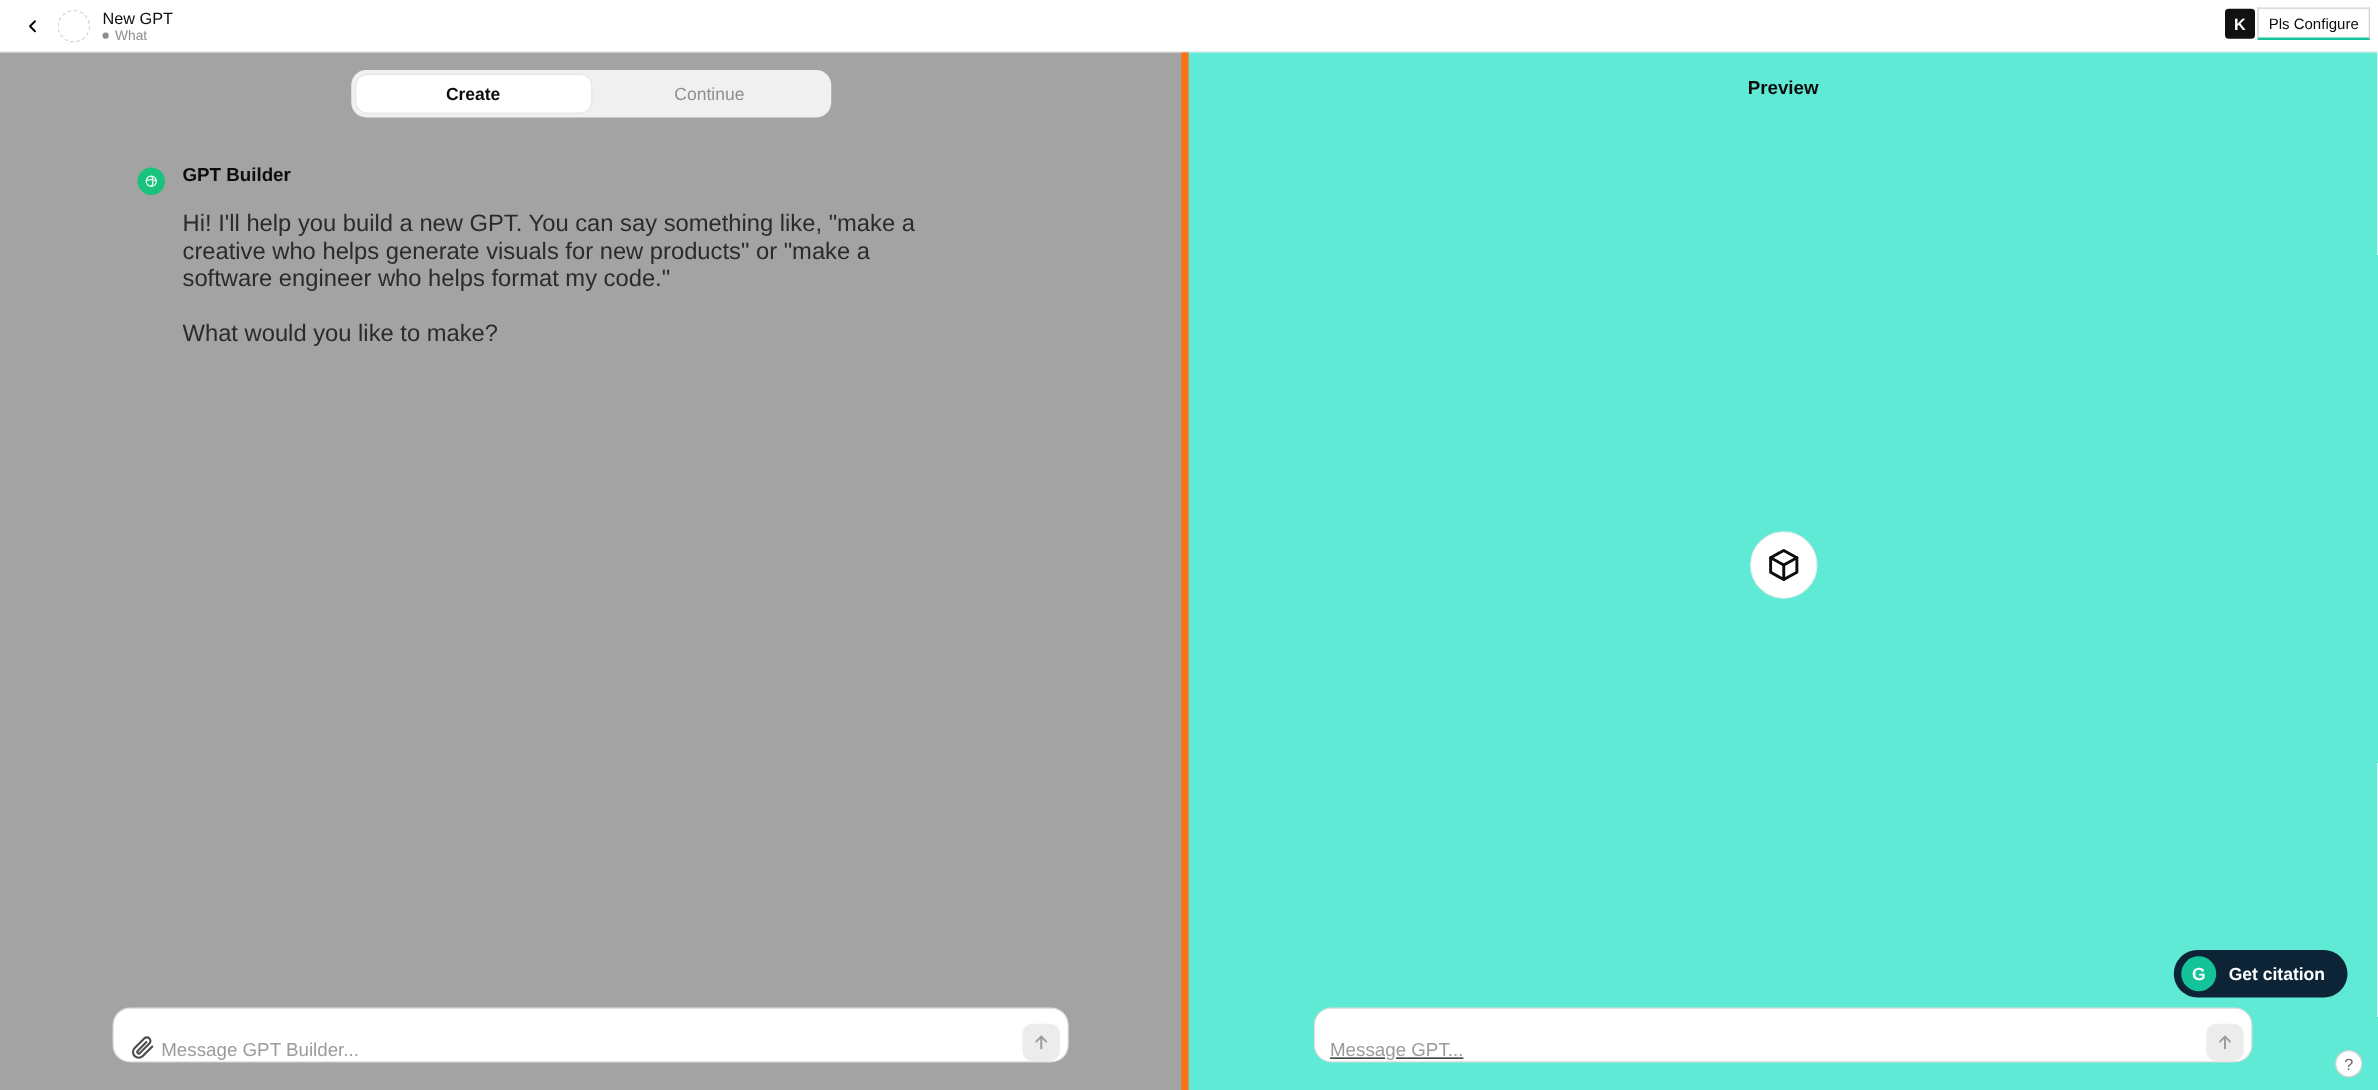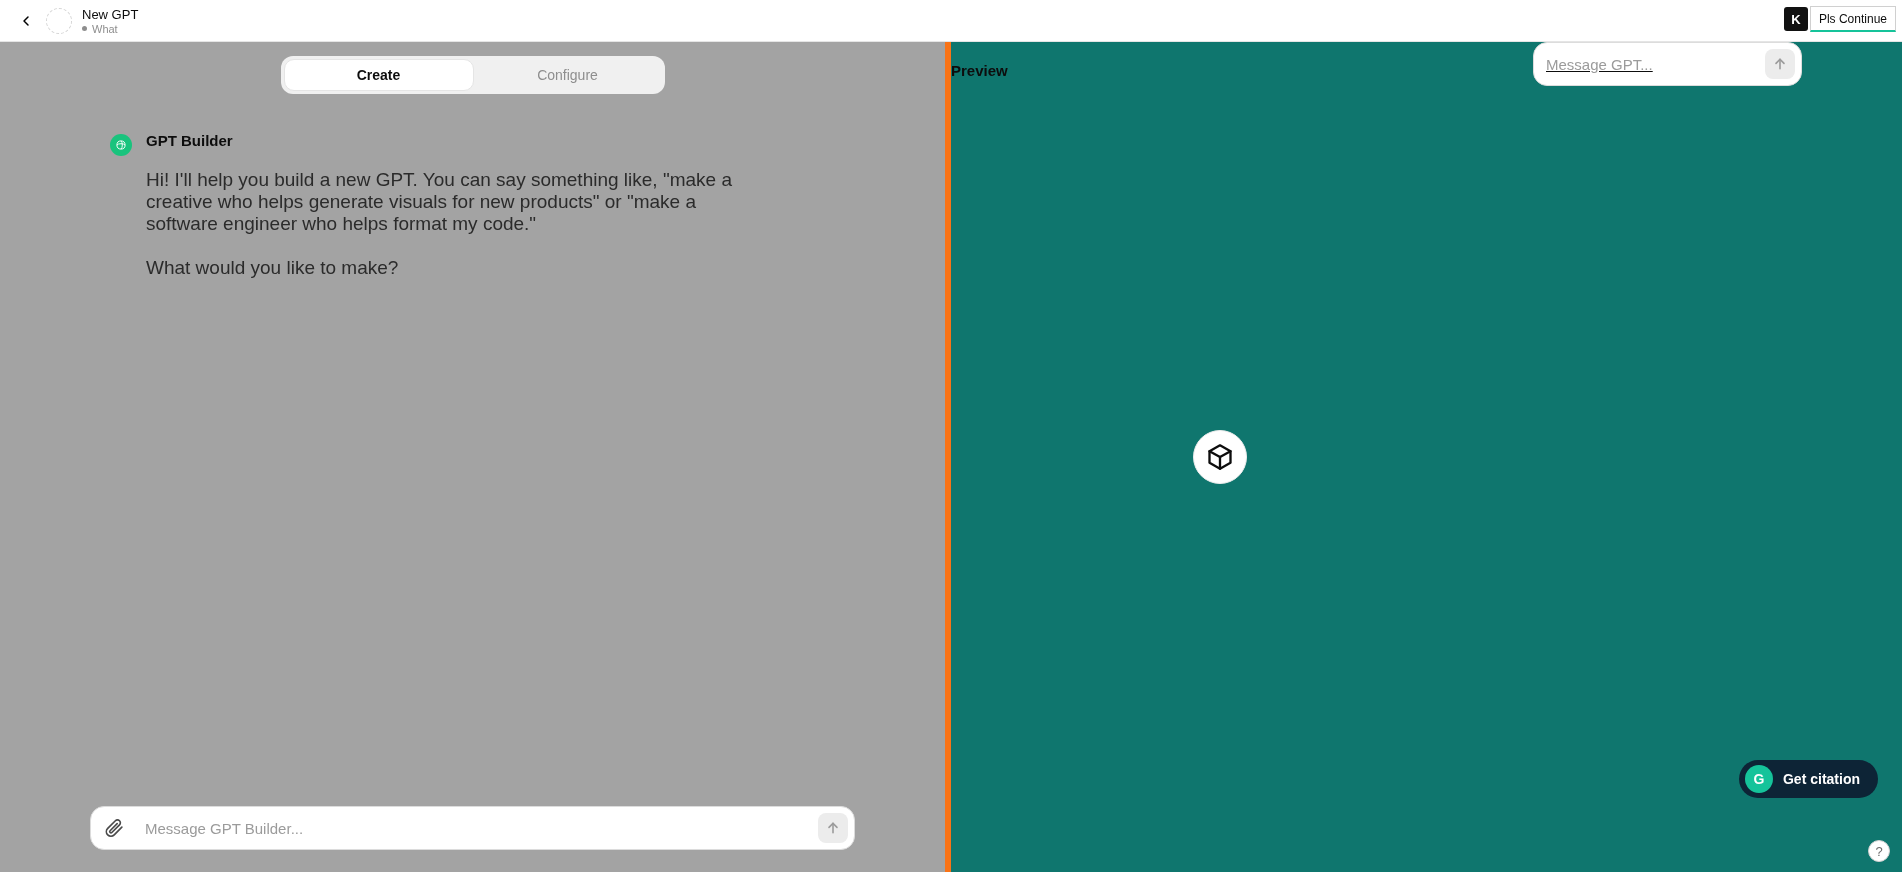--- a/index.html
+++ b/index.html
@@ -78,22 +78,22 @@
   }
   .pane-left {
     width: 50%;
     border-right: 6px solid #f97316;
     background: #a3a3a3;
     display: flex; flex-direction: column;
     position: relative;
   }
   .pane-right {
     width: 50%;
-    background: #0f766e;
-    display: flex; flex-direction: row;
+    background: #5eead4;
+    display: flex; flex-direction: column;
     position: relative;
   }
 
   
   .tabs-wrap {
     display: flex; justify-content: center;
     padding: 14px 0 6px 0;
   }
   .tabs {
     display: flex;
@@ -170,24 +170,24 @@
     padding: 0 90px 22px 90px;
   }
   .pane-right .input-wrap {
     padding: 0 100px 22px 100px;
     text-decoration: underline;
   }
   .input-bar {
     height: 44px;
     border: 1px solid #dcdcdc;
     border-radius: 14px;
-    display: flex; align-items: center;
+    display: flex; align-items: flex-end;
     padding: 0 6px 0 12px;
     background: #fff;
-    gap: 20px;
+    gap: 4px;
   }
   .input-bar input {
     flex: 1;
     border: none; outline: none;
     font-size: 15px;
     color: #2b2b2b;
     background: transparent;
   }
   .input-bar input::placeholder { color: #9b9b9b; }
   .attach-btn {
@@ -252,32 +252,32 @@
           <polyline points="15 18 9 12 15 6"></polyline>
         </svg>
     </div>
     <div class="gpt-avatar-dashed"></div>
     <div class="title-block">
       <div class="title-main">New GPT</div>
       <div class="title-sub">What</div>
     </div>
     <div class="header-right">
       <div class="ext-badge">K</div>
-      <div class="ext-button">Pls Continue</div>
+      <div class="ext-button">Pls Configure</div>
     </div>
   </div>
 
   <div class="panes">
 
     <div class="pane-left">
 
       <div class="tabs-wrap">
         <div class="tabs">
           <div class="tab active">Create</div>
-          <div class="tab">Configure</div>
+          <div class="tab">Continue</div>
         </div>
       </div>
 
       <div class="chat-area">
         <div class="msg">
           <div class="msg-avatar">
             <svg viewBox="0 0 24 24" fill="none" stroke="#fff" stroke-width="1.6">
                 <circle cx="12" cy="12" r="7"></circle>
                 <path d="M12 5c3 2 3 12 0 14M5 12c2-3 12-3 14 0"></path>
               </svg>

